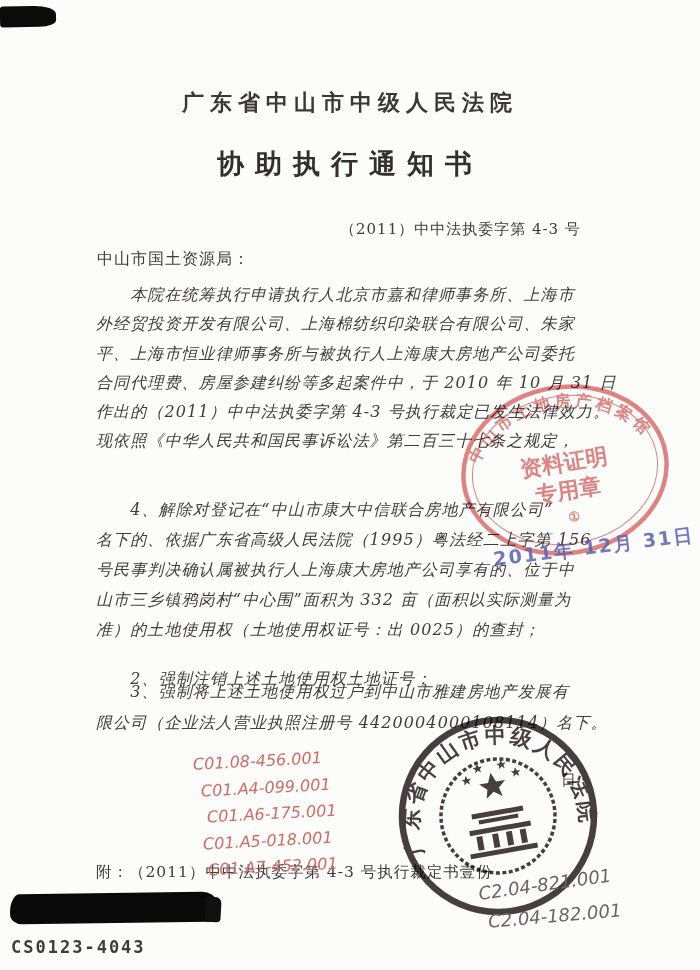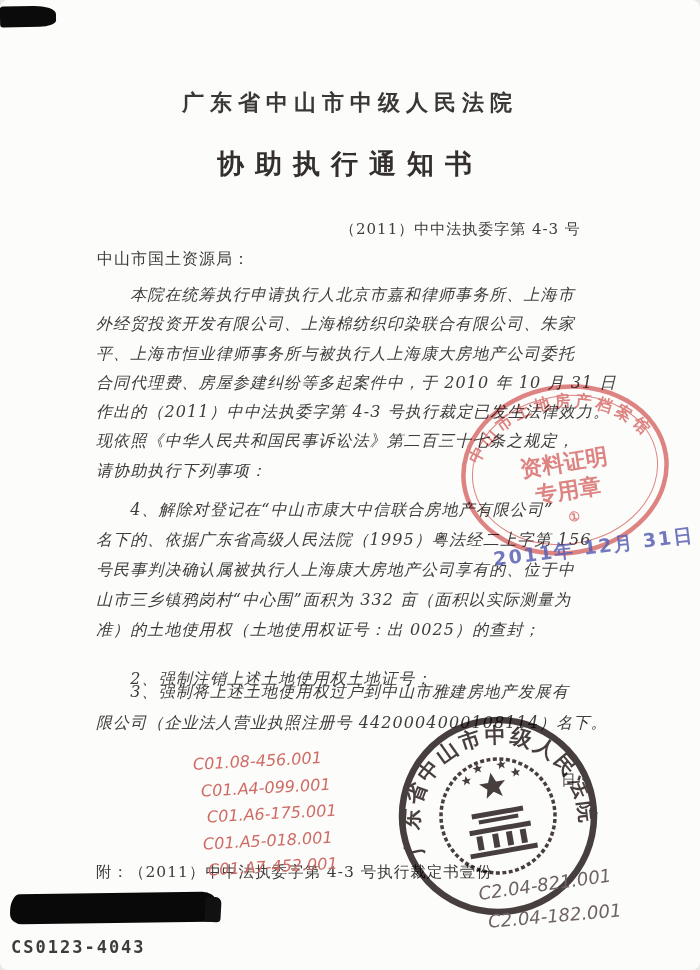--- a/index.html
+++ b/index.html
@@ -1,21 +1,20 @@
 <!DOCTYPE html>
 <html><head>
 <meta charset="utf-8">
 <style>
   html,body{margin:0;padding:0;background:#e8e8e6;}
   .page{
     position:relative;width:700px;height:970px;margin:0 auto;
     background:#fcfcfa;overflow:hidden;
     font-family:"DejaVu Serif","Liberation Serif",serif;
     color:#3f3c3c;
-    border-radius:8px;
   }
   .abs{position:absolute;}
   
   .court-name{top:88px;left:0;right:0;text-align:center;font-size:22px;font-weight:600;letter-spacing:6px;color:#3a3737;}
   .doc-type{top:134px;left:0;right:0;text-align:center;font-size:27px;font-weight:700;letter-spacing:11px;color:#332f2f;margin-top:12px;}
   .doc-number{top:220px;left:340px;font-size:15px;letter-spacing:1px;text-align:right;}
   .addressee{top:249px;left:97px;font-size:16px;letter-spacing:1px;}
   
   .textblock{left:96px;width:518px;font-size:16px;letter-spacing:1.1px;font-style:italic;}
   .textblock div{white-space:nowrap;}
@@ -66,21 +65,20 @@
   <div class="abs doc-number">（2011）中中法执委字第 4-3 号</div>
   <div class="abs addressee">中山市国土资源局：</div>
 
   <div class="abs textblock para1">
       <div>　　本院在统筹执行申请执行人北京市嘉和律师事务所、上海市</div>
       <div>外经贸投资开发有限公司、上海棉纺织印染联合有限公司、朱家</div>
       <div>平、上海市恒业律师事务所与被执行人上海康大房地产公司委托</div>
       <div>合同代理费、房屋参建纠纷等多起案件中，于 2010 年 10 月 31 日</div>
       <div>作出的（2011）中中法执委字第 4-3 号执行裁定已发生法律效力。</div>
       <div>现依照《中华人民共和国民事诉讼法》第二百三十七条之规定，</div>
-      <div>请协助执行下列事项：</div>
     </div>
   <div class="abs textblock item1">
       <div>　　4、解除对登记在“中山市康大中信联合房地产有限公司”</div>
       <div>名下的、依据广东省高级人民法院（1995）粤法经二上字第 156</div>
       <div>号民事判决确认属被执行人上海康大房地产公司享有的、位于中</div>
       <div>山市三乡镇鸦岗村“中心围”面积为 332 亩（面积以实际测量为</div>
       <div>准）的土地使用权（土地使用权证号：出 0025）的查封；</div>
     </div>
   <div class="abs textblock item2">
       <div>　　2、强制注销上述土地使用权土地证号；</div>

